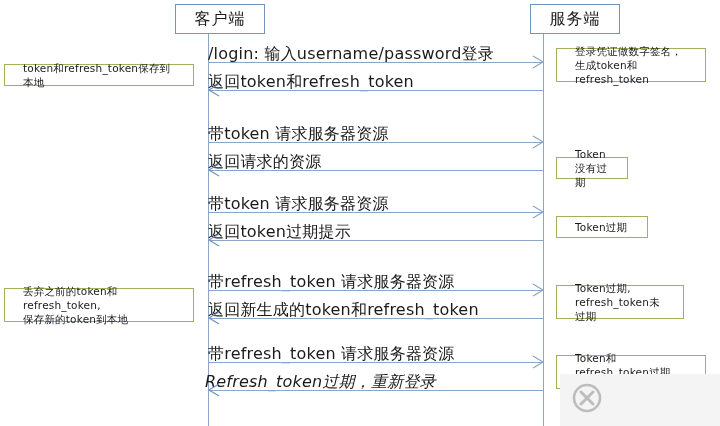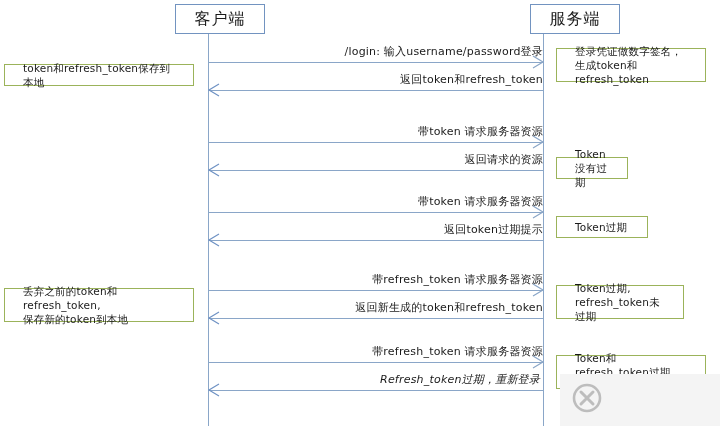--- a/index.html
+++ b/index.html
@@ -44,24 +44,24 @@
     background: #8aa6c8;
   }
   .arrow-head {
     position: absolute;
     width: 0;
     height: 0;
   }
   .arrow-head svg { display: block; overflow: visible; }
   .msg-label {
     position: absolute;
-    font-size: 11px;
+    font-size: 16px;
     color: #1a1a1a;
     white-space: nowrap;
-    text-align: right;
+    text-align: left;
     letter-spacing: 0.2px;
   }
 
   
   .note {
     position: absolute;
     box-sizing: border-box;
     border: 1.5px solid #9bb35a;
     background: #ffffff;
     font-size: 10.5px;

